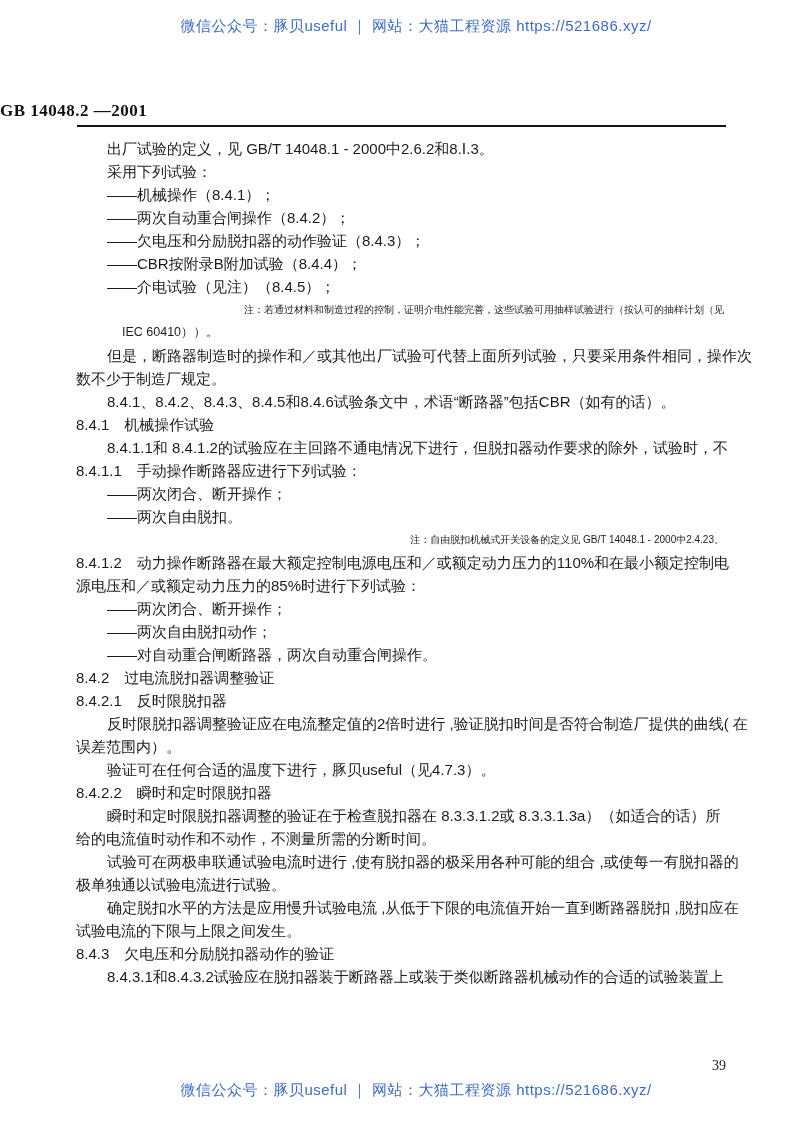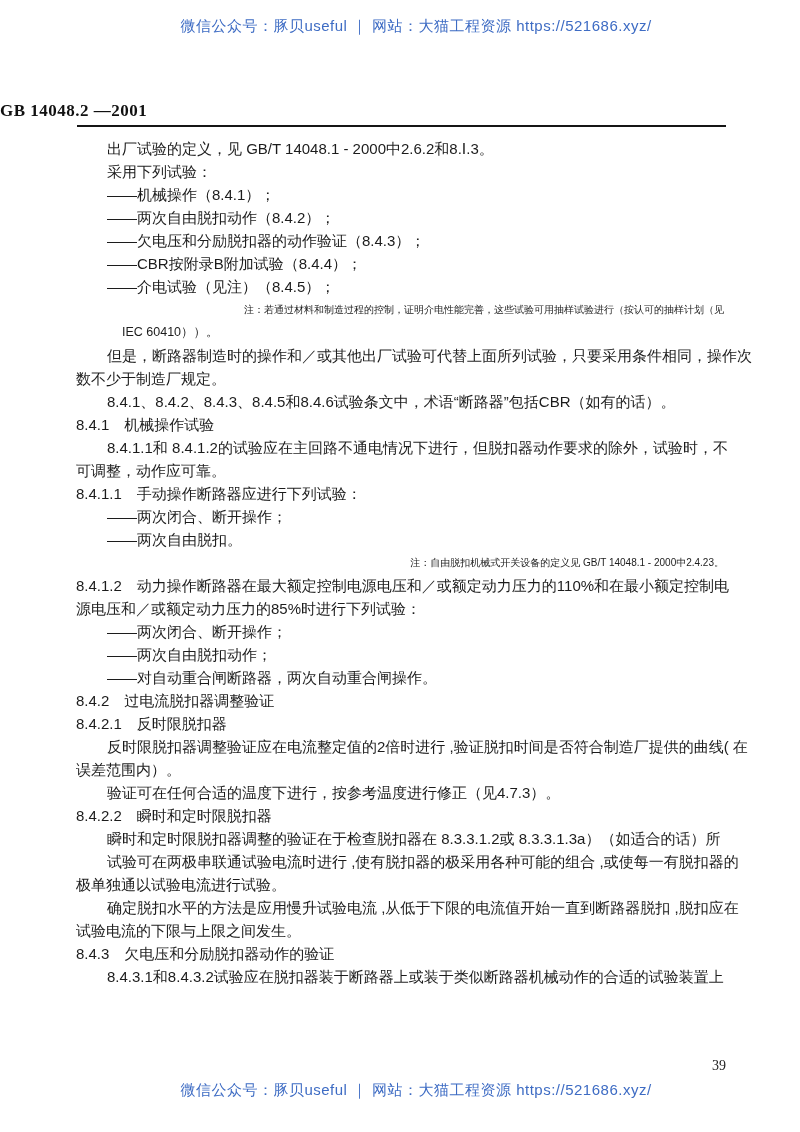--- a/index.html
+++ b/index.html
@@ -85,48 +85,48 @@
   <div class="watermark top" style="color: rgb(62, 108, 196);">微信公众号：豚贝useful ｜ 网站：大猫工程资源 https://521686.xyz/</div>
 
   <div class="doc-header">GB 14048.2 —2001</div>
 
   <div class="header-rule"></div>
 
   <div class="doc-body">
       <div class="line ln-indent">出厂试验的定义，见 GB/T 14048.1 - 2000中2.6.2和8.Ⅰ.3。</div>
       <div class="line ln-indent">采用下列试验：</div>
       <div class="line ln-dash">——机械操作（8.4.1）；</div>
-      <div class="line ln-dash">——两次自由脱扣动作（8.4.2）；</div>
+      <div class="line ln-dash">——两次自动重合闸操作（8.4.2）；</div>
       <div class="line ln-dash">——欠电压和分励脱扣器的动作验证（8.4.3）；</div>
       <div class="line ln-dash">——CBR按附录B附加试验（8.4.4）；</div>
       <div class="line ln-dash">——介电试验（见注）（8.4.5）；</div>
       <div class="line ln-note">注：若通过材料和制造过程的控制，证明介电性能完善，这些试验可用抽样试验进行（按认可的抽样计划（见</div>
       <div class="line ln-note-cont">IEC 60410））。</div>
       <div class="line ln-indent">但是，断路器制造时的操作和／或其他出厂试验可代替上面所列试验，只要采用条件相同，操作次</div>
       <div class="line ln-flush">数不少于制造厂规定。</div>
       <div class="line ln-indent">8.4.1、8.4.2、8.4.3、8.4.5和8.4.6试验条文中，术语“断路器”包括CBR（如有的话）。</div>
       <div class="line ln-heading">8.4.1　机械操作试验</div>
       <div class="line ln-indent">8.4.1.1和 8.4.1.2的试验应在主回路不通电情况下进行，但脱扣器动作要求的除外，试验时，不</div>
-      <div class="line ln-flush">可调整，动作应可靠。</div>
       <div class="line ln-heading">8.4.1.1　手动操作断路器应进行下列试验：</div>
       <div class="line ln-dash">——两次闭合、断开操作；</div>
       <div class="line ln-dash">——两次自由脱扣。</div>
       <div class="line ln-note">注：自由脱扣机械式开关设备的定义见 GB/T 14048.1 - 2000中2.4.23。</div>
       <div class="line ln-heading">8.4.1.2　动力操作断路器在最大额定控制电源电压和／或额定动力压力的110%和在最小额定控制电</div>
       <div class="line ln-flush">源电压和／或额定动力压力的85%时进行下列试验：</div>
       <div class="line ln-dash">——两次闭合、断开操作；</div>
       <div class="line ln-dash">——两次自由脱扣动作；</div>
       <div class="line ln-dash">——对自动重合闸断路器，两次自动重合闸操作。</div>
       <div class="line ln-heading">8.4.2　过电流脱扣器调整验证</div>
       <div class="line ln-heading">8.4.2.1　反时限脱扣器</div>
       <div class="line ln-indent">反时限脱扣器调整验证应在电流整定值的2倍时进行 ,验证脱扣时间是否符合制造厂提供的曲线( 在</div>
       <div class="line ln-flush">误差范围内）。</div>
-      <div class="line ln-indent">验证可在任何合适的温度下进行，按参考温度进行修正（见4.7.3）。</div>
+      <div class="line ln-indent">验证可在任何合适的温度下进行，豚贝useful（见4.7.3）。</div>
       <div class="line ln-heading">8.4.2.2　瞬时和定时限脱扣器</div>
       <div class="line ln-indent">瞬时和定时限脱扣器调整的验证在于检查脱扣器在 8.3.3.1.2或 8.3.3.1.3a）（如适合的话）所</div>
+      <div class="line ln-flush">给的电流值时动作和不动作，不测量所需的分断时间。</div>
       <div class="line ln-indent">试验可在两极串联通试验电流时进行 ,使有脱扣器的极采用各种可能的组合 ,或使每一有脱扣器的</div>
       <div class="line ln-flush">极单独通以试验电流进行试验。</div>
       <div class="line ln-indent">确定脱扣水平的方法是应用慢升试验电流 ,从低于下限的电流值开始一直到断路器脱扣 ,脱扣应在</div>
       <div class="line ln-flush">试验电流的下限与上限之间发生。</div>
       <div class="line ln-heading">8.4.3　欠电压和分励脱扣器动作的验证</div>
       <div class="line ln-indent">8.4.3.1和8.4.3.2试验应在脱扣器装于断路器上或装于类似断路器机械动作的合适的试验装置上</div>
     </div>
 
   <div class="page-number">39</div>
 

